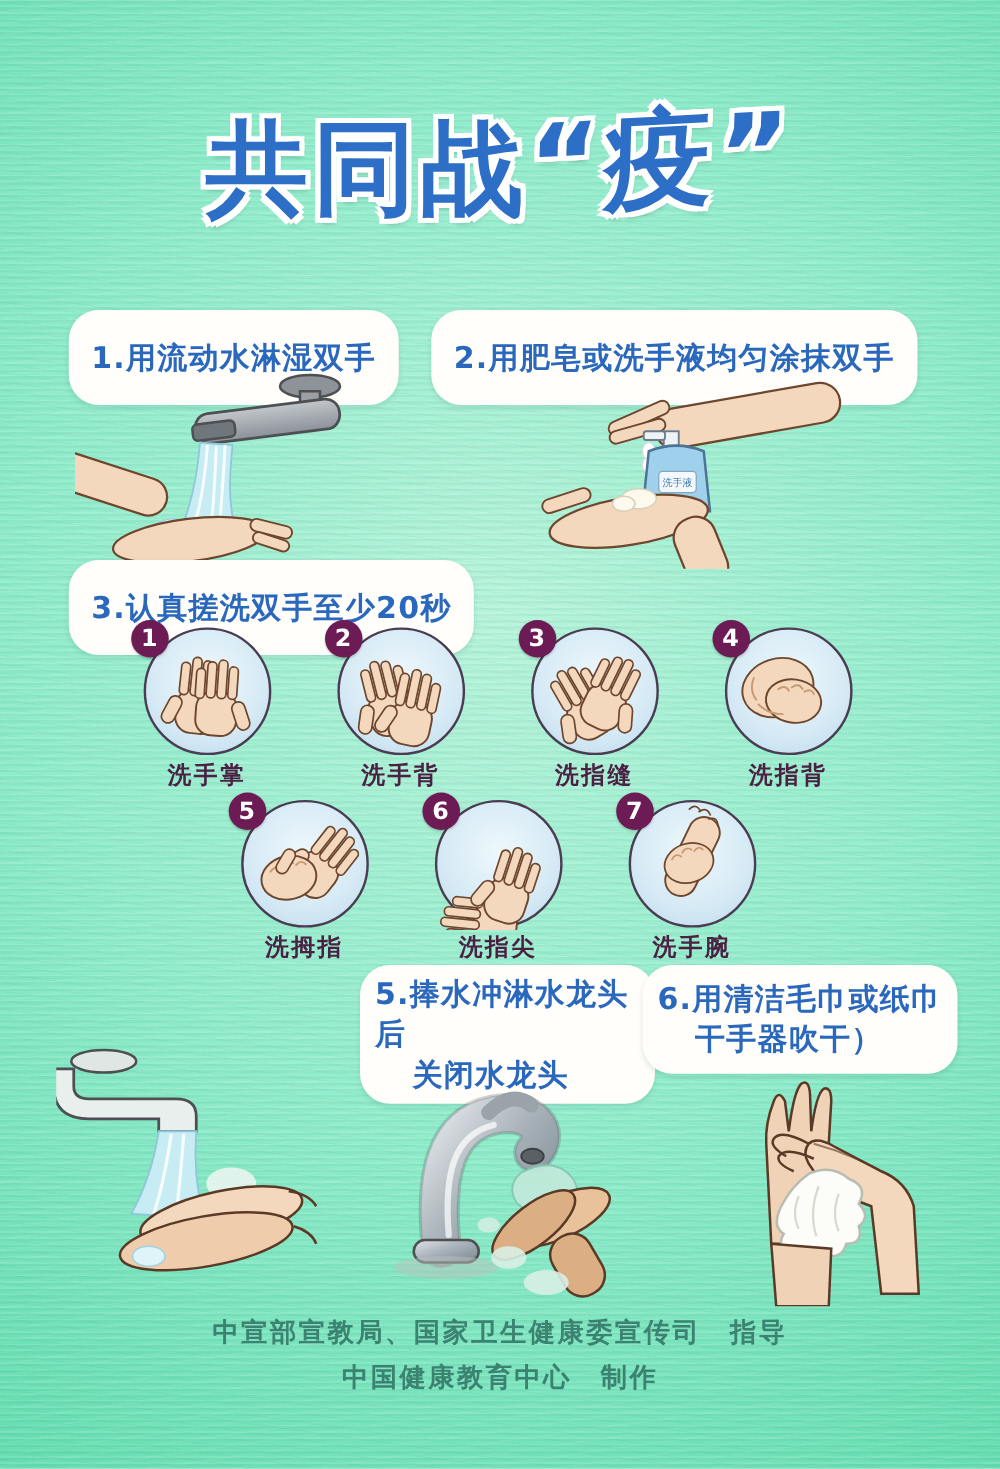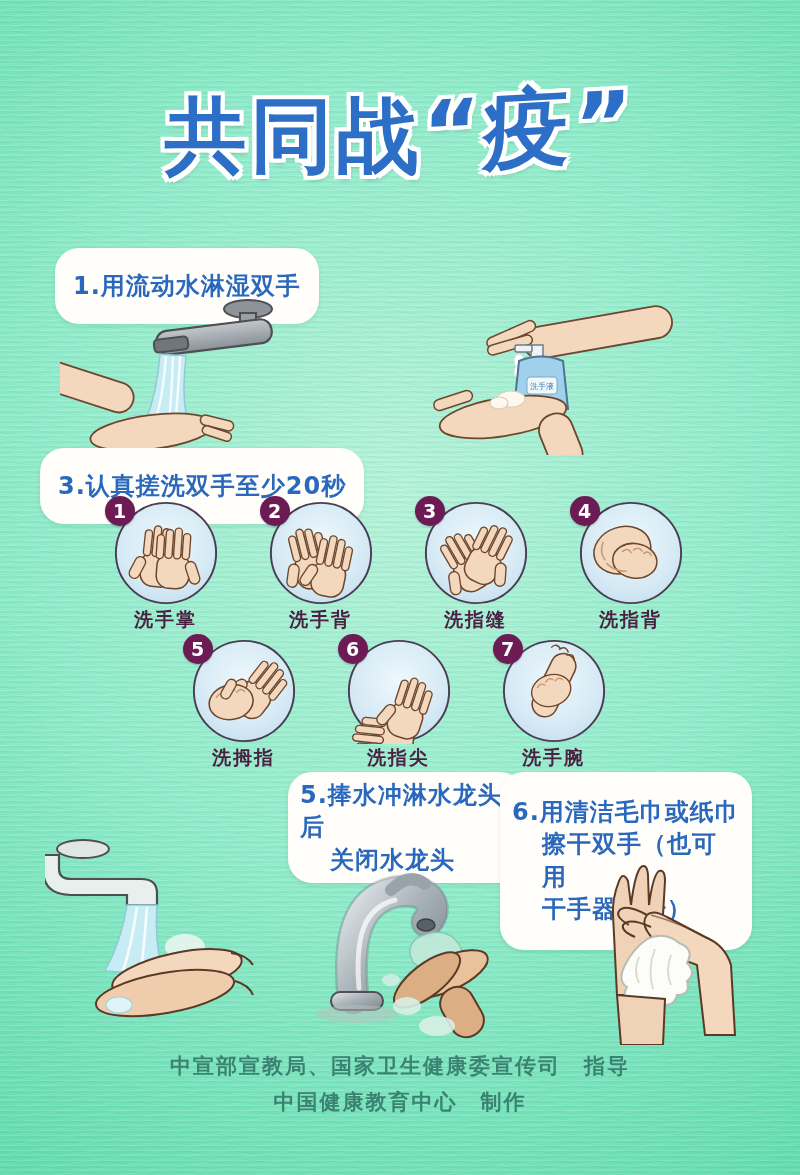--- a/index.html
+++ b/index.html
@@ -132,20 +132,21 @@
     </g>
   </defs>
 </svg>
 
 <div class="poster">
   <div class="texture"></div>
 
   <div class="title"><span>共同战</span><span class="quoted">“疫”</span></div>
 
   <div class="pill" style="left:55px;top:248px;">1.用流动水淋湿双手</div>
+  <div class="pill" style="left:345px;top:248px;">2.用肥皂或洗手液均匀涂抹双手</div>
 
   <div class="art" style="left:60px;top:292px;">
     <svg width="250" height="160" viewBox="0 0 250 160">
 
       <rect x="-20" y="78" width="95" height="30" rx="15" transform="rotate(18 20 95)" fill="#f4d8bd" stroke="#6d462e" stroke-width="1.8"></rect>
 
       <ellipse cx="188" cy="17" rx="24" ry="9" fill="#8d9399" stroke="#4d4f52" stroke-width="2"></ellipse>
       <rect x="180" y="21" width="16" height="16" fill="#9aa0a6" stroke="#4d4f52" stroke-width="2"></rect>
 
       <rect x="96" y="33" width="116" height="24" rx="11" transform="rotate(-7 154 45)" fill="url(#pipe)" stroke="#4d4f52" stroke-width="2.2"></rect>
@@ -183,21 +184,21 @@
       <ellipse cx="88" cy="122" rx="64" ry="19" transform="rotate(-9 88 122)" fill="#f4d8bd" stroke="#6d462e" stroke-width="1.8"></ellipse>
       <rect x="18" y="100" width="40" height="11" rx="5.5" transform="rotate(-18 38 105)" fill="#f4d8bd" stroke="#6d462e" stroke-width="1.5"></rect>
 
       <ellipse cx="96" cy="104" rx="14" ry="8" fill="#fdf9ef" stroke="#d9cfb8" stroke-width="1.2"></ellipse>
       <ellipse cx="84" cy="108" rx="9" ry="6" fill="#fdf9ef" stroke="#d9cfb8" stroke-width="1.2"></ellipse>
 
       <rect x="128" y="118" width="34" height="58" rx="16" transform="rotate(-22 145 145)" fill="#f4d8bd" stroke="#6d462e" stroke-width="1.8"></rect>
     </svg>
   </div>
 
-  <div class="pill" style="left:40px;top:448px;">3.认真搓洗双手至少20秒</div>
+  <div class="pill" style="left:55px;top:448px;">3.认真搓洗双手至少20秒</div>
 
   <div class="rub-row" style="left:88px;top:500px;">
 
     <div class="rub-item">
       <div class="circle-wrap">
         <div class="badge">1</div>
         <svg width="106" height="106" viewBox="0 0 110 110">
           <circle cx="55" cy="55" r="52" fill="url(#circleBg)" stroke="#4a3d52" stroke-width="2"></circle>
           <use href="#hand" transform="translate(16,20) rotate(6 30 40)"></use>
           <use href="#hand" transform="translate(94,22) scale(-1,1) rotate(-4 30 40)"></use>
@@ -282,23 +283,22 @@
         </svg>
       </div>
       <div class="rub-label">洗手腕</div>
     </div>
   </div>
 
   <div class="pill multiline" style="left:288px;top:772px;width:212px;padding:7px 12px;">
     <span class="ln">5.捧水冲淋水龙头后</span>
     <span class="ln indent">关闭水龙头</span>
   </div>
-  <div class="pill multiline" style="left:500px;top:772px;width:228px;padding:24px 12px;">
+  <div class="pill multiline" style="left:514px;top:772px;width:228px;padding:11px 12px;">
     <span class="ln">6.用清洁毛巾或纸巾</span>
-    <span class="ln indent">擦干双手（也可用</span>
     <span class="ln indent">干手器吹干）</span>
   </div>
 
   <div class="art" style="left:45px;top:835px;">
     <svg width="255" height="190" viewBox="0 0 255 190">
 
       <ellipse cx="38" cy="14" rx="26" ry="9" fill="#dfe6e3" stroke="#4d4f52" stroke-width="2"></ellipse>
       <path d="M14,20 L14,34 Q14,44 26,44 L96,44 Q112,44 112,58 L112,70 L82,70 L82,60 L26,60 Q-2,60 -2,34 L-2,20 Z" fill="#e9efec" stroke="#4d4f52" stroke-width="2.2"></path>
 
       <path d="M82,70 C78,96 70,118 60,136 L118,140 C112,116 110,94 112,70 Z" fill="#c8ecf3" stroke="#8fc9d9" stroke-width="1.5"></path>

